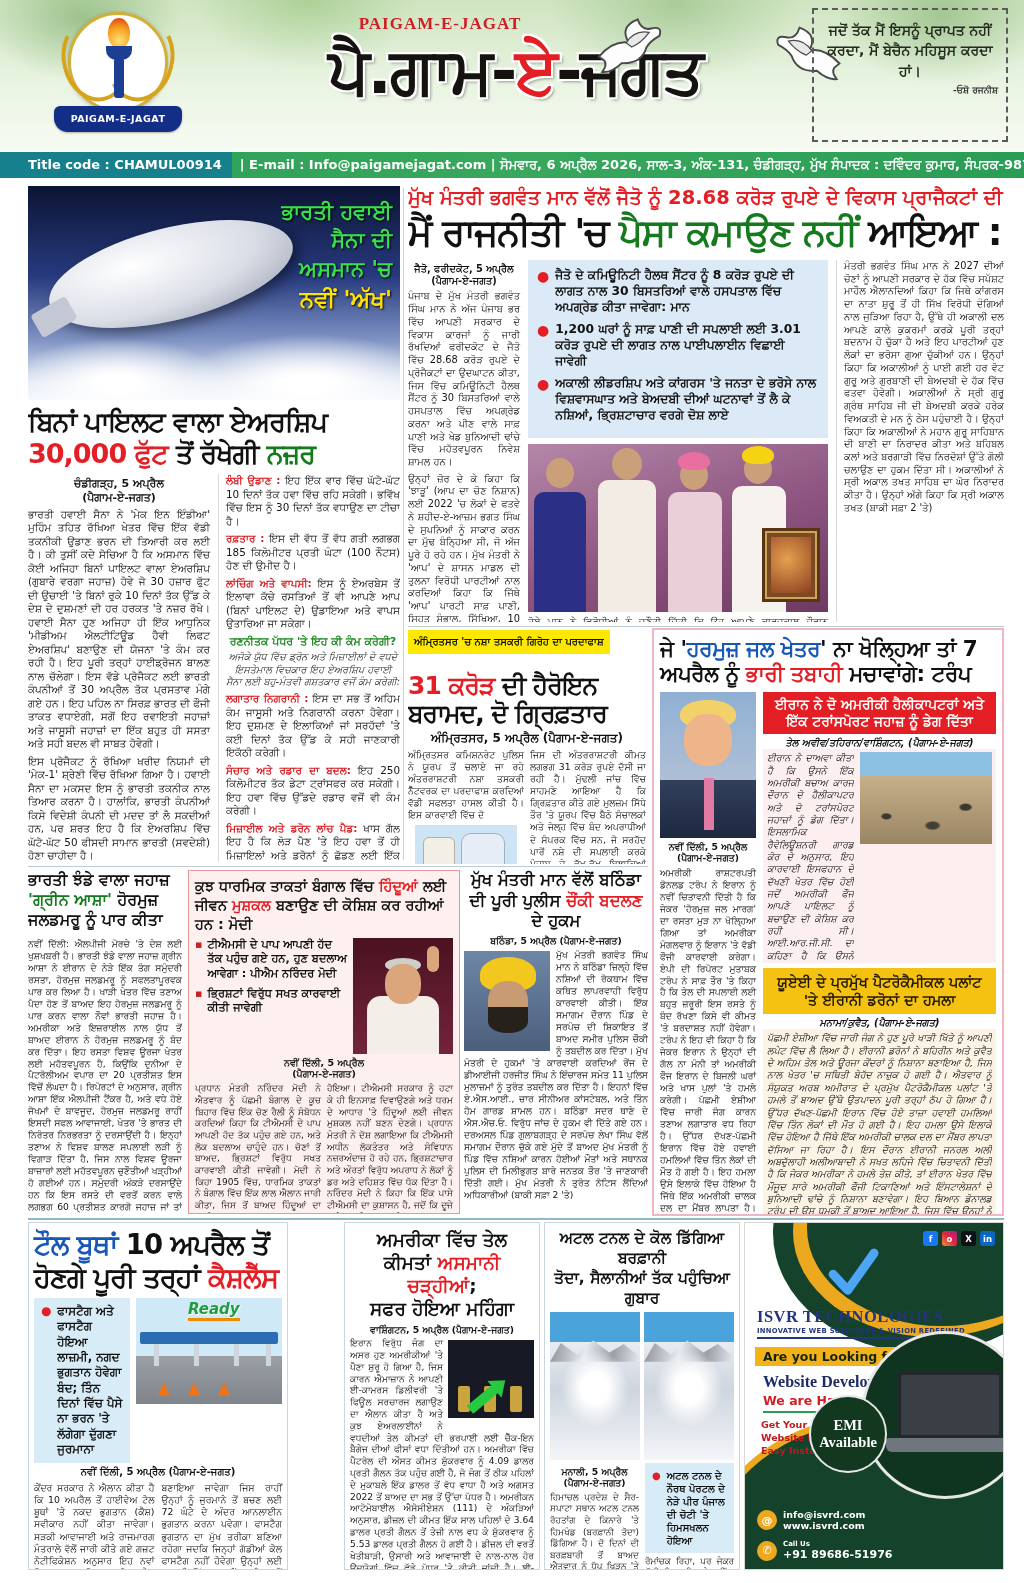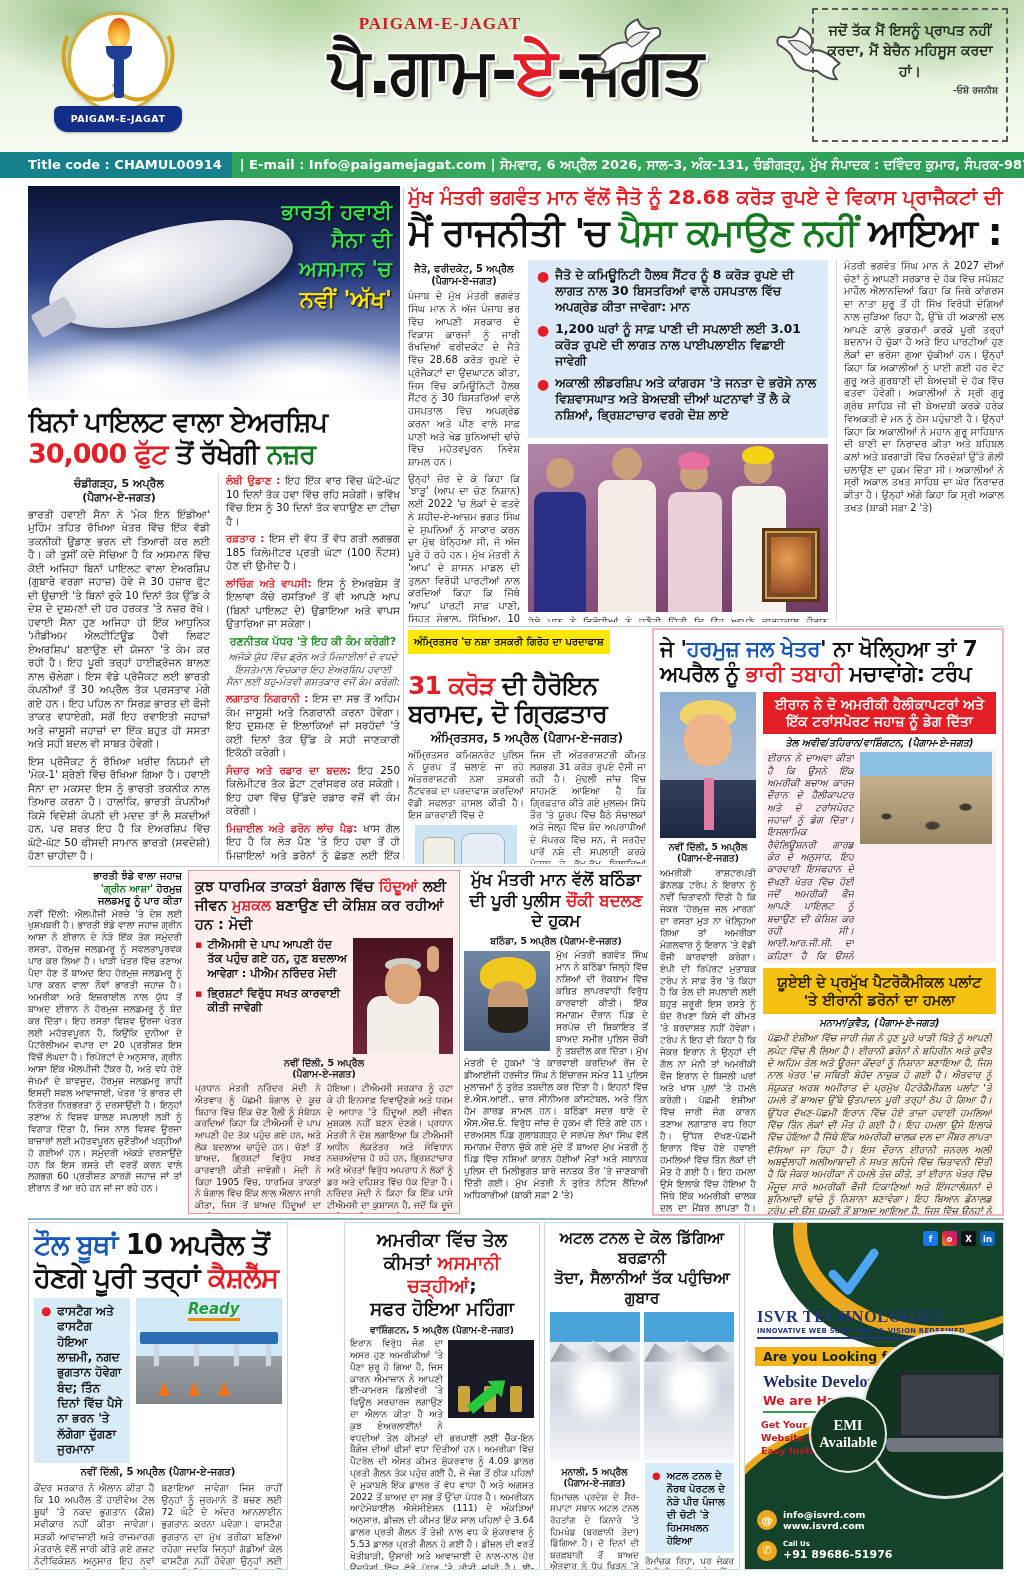--- a/index.html
+++ b/index.html
@@ -93,21 +93,21 @@
       radial-gradient(10px 6px at 20% 70%,#3c382f 40%,transparent 60%),
       radial-gradient(14px 8px at 55% 80%,#443f33 40%,transparent 60%),
       radial-gradient(12px 7px at 80% 60%,#3c382f 40%,transparent 60%),
       linear-gradient(180deg,#8cc0e2 0%,#8cc0e2 26%,#c6b08a 26%,#9a8563 100%)}
   .ban-red{background:#e31e24;color:#fff;font-weight:800;font-size:13.8px;text-align:center;line-height:1.25;padding:4px 6px;margin-bottom:3px}
   .ban-yel{background:#f5c211;color:#241a04;font-weight:800;font-size:14.5px;text-align:center;line-height:1.25;padding:5px 6px;margin:5px 0 3px}
   .pinkbg{background:#fdeef0;padding:3px 4px}
   .it{font-style:italic;font-size:9.5px;line-height:1.3;text-align:justify}
   .bl-sm{font-weight:bold;text-align:center;font-size:9.8px;font-style:italic}
   
-  .ash-head{font-size:10px;font-weight:800;text-align:right;line-height:1.25;margin-bottom:0}
+  .ash-head{font-size:16px;font-weight:800;text-align:left;line-height:1.25;margin-bottom:8px}
   .modi-box{background:#fdf0ef;border:1.5px solid #e89898;padding:6px}
   .modi-head{font-size:14.5px;font-weight:800;line-height:1.3;margin-bottom:4px}
   .modi-row{display:grid;grid-template-columns:1fr 100px;gap:6px;margin-bottom:2px}
   .modi-b{display:flex;gap:5px;font-size:11.3px;font-weight:bold;line-height:1.3;margin-bottom:5px}
   .modi-b .sq{color:#c22;font-size:11px}
   .modi-photo{position:relative;width:100px;height:116px;background:linear-gradient(180deg,#4a1220,#73243a);overflow:hidden}
   .modi-photo .bodyw{position:absolute;left:14px;bottom:0;width:72px;height:58px;background:#f3efe8;border-radius:14px 14px 0 0}
   .modi-photo .face{position:absolute;left:32px;top:26px;width:36px;height:40px;border-radius:45%;background:#dba67c}
   .modi-photo .hair{position:absolute;left:32px;top:20px;width:36px;height:14px;border-radius:50%;background:#cfcfc9}
   .modi-photo .hand{position:absolute;left:74px;top:8px;width:12px;height:26px;border-radius:6px;background:#dba67c}

